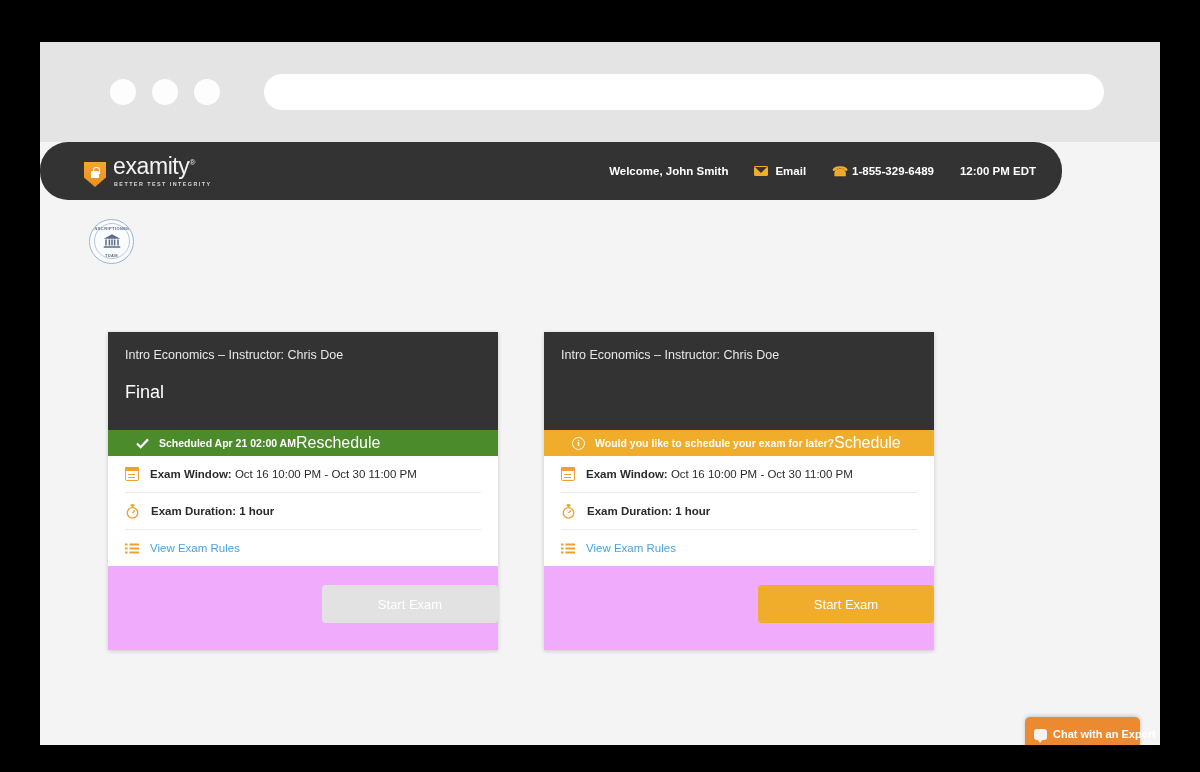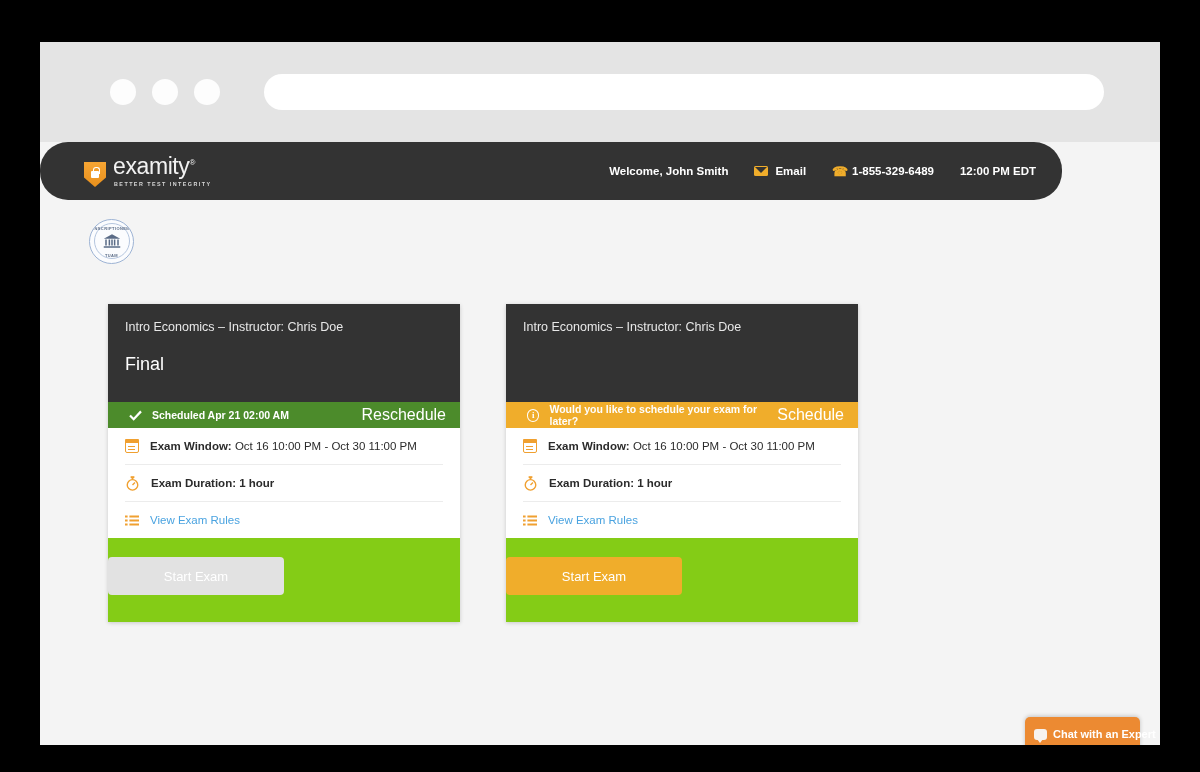--- a/index.html
+++ b/index.html
@@ -215,24 +215,25 @@
   .page-title {
     font-size: 24px;
     color: #3f3f3f;
     font-weight: 400;
     margin-bottom: 28px;
   }
 
   .cards { display: flex; gap: 46px; }
 
   .card {
-    width: 352px;
+    width: 390px;
     background: #ffffff;
     box-shadow: 0 1px 4px rgba(0,0,0,0.18);
     overflow: hidden;
+    margin-top: 28px;
   }
 
   .card-head {
     background: #333333;
     padding: 16px 17px 20px 17px;
     height: 98px;
   }
   .card-course {
     font-size: 12.5px;
     color: #e8e8e8;
@@ -241,22 +242,22 @@
   .card-exam-name {
     font-size: 18px;
     color: #ffffff;
     font-weight: 400;
   }
 
   .status-bar {
     height: 26px;
     display: flex;
     align-items: center;
-    padding: 0 14px 0 21px;
-    justify-content: space-between;
+    padding: 0 14px 0 28px;
+    justify-content: flex-start;
   }
   .status-bar.scheduled { background: #4c8b2b; }
   .status-bar.unscheduled { background: #f0ad2b; }
 
   .status-left { display: flex; align-items: center; gap: 10px; }
   .status-text {
     font-size: 10.5px;
     color: #ffffff;
     font-weight: bold;
   }
@@ -328,22 +329,22 @@
 
   .rules-link {
     font-size: 11.5px;
     color: #4aa3e0;
     cursor: pointer;
   }
 
   .card-footer {
     padding: 19px 0 27px 0;
     display: flex;
-    justify-content: flex-start;
-    background: #84cc16;
+    justify-content: flex-end;
+    background: #f0abfc;
   }
   .start-btn {
     width: 176px;
     height: 38px;
     border: none;
     border-radius: 4px;
     font-size: 13px;
     color: #ffffff;
     font-family: "Liberation Sans", sans-serif;
     cursor: pointer;

